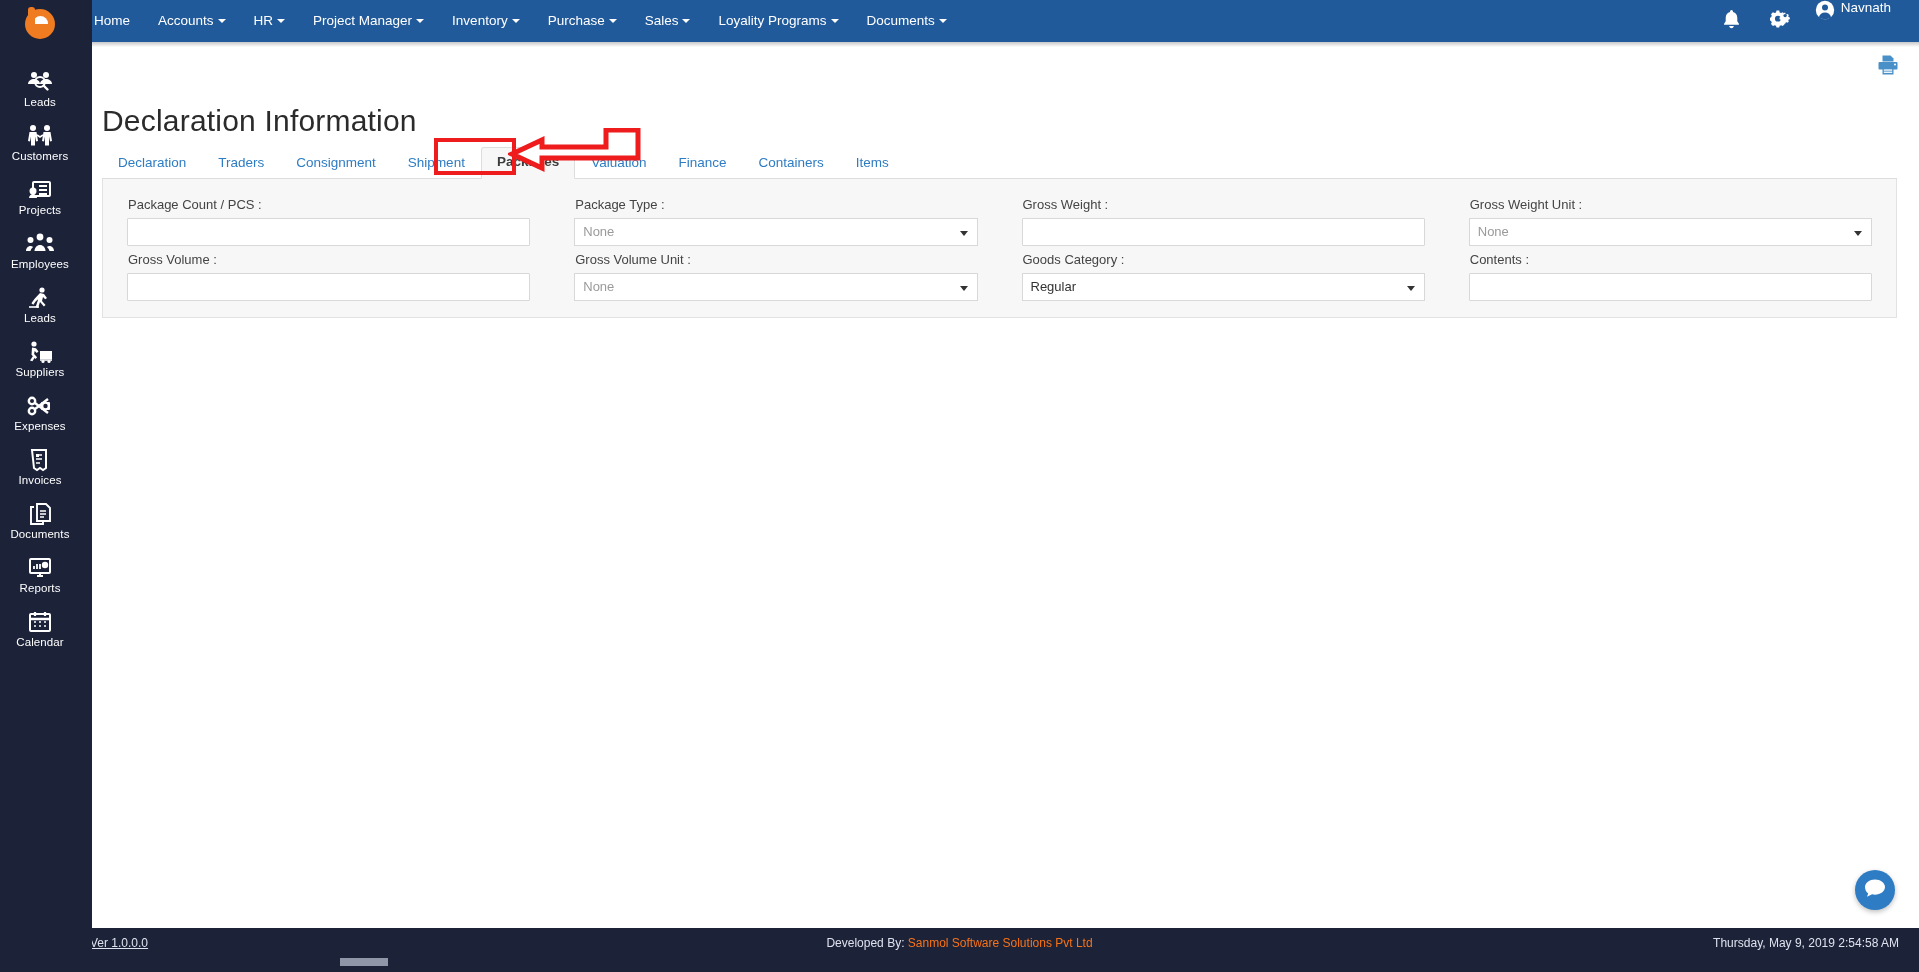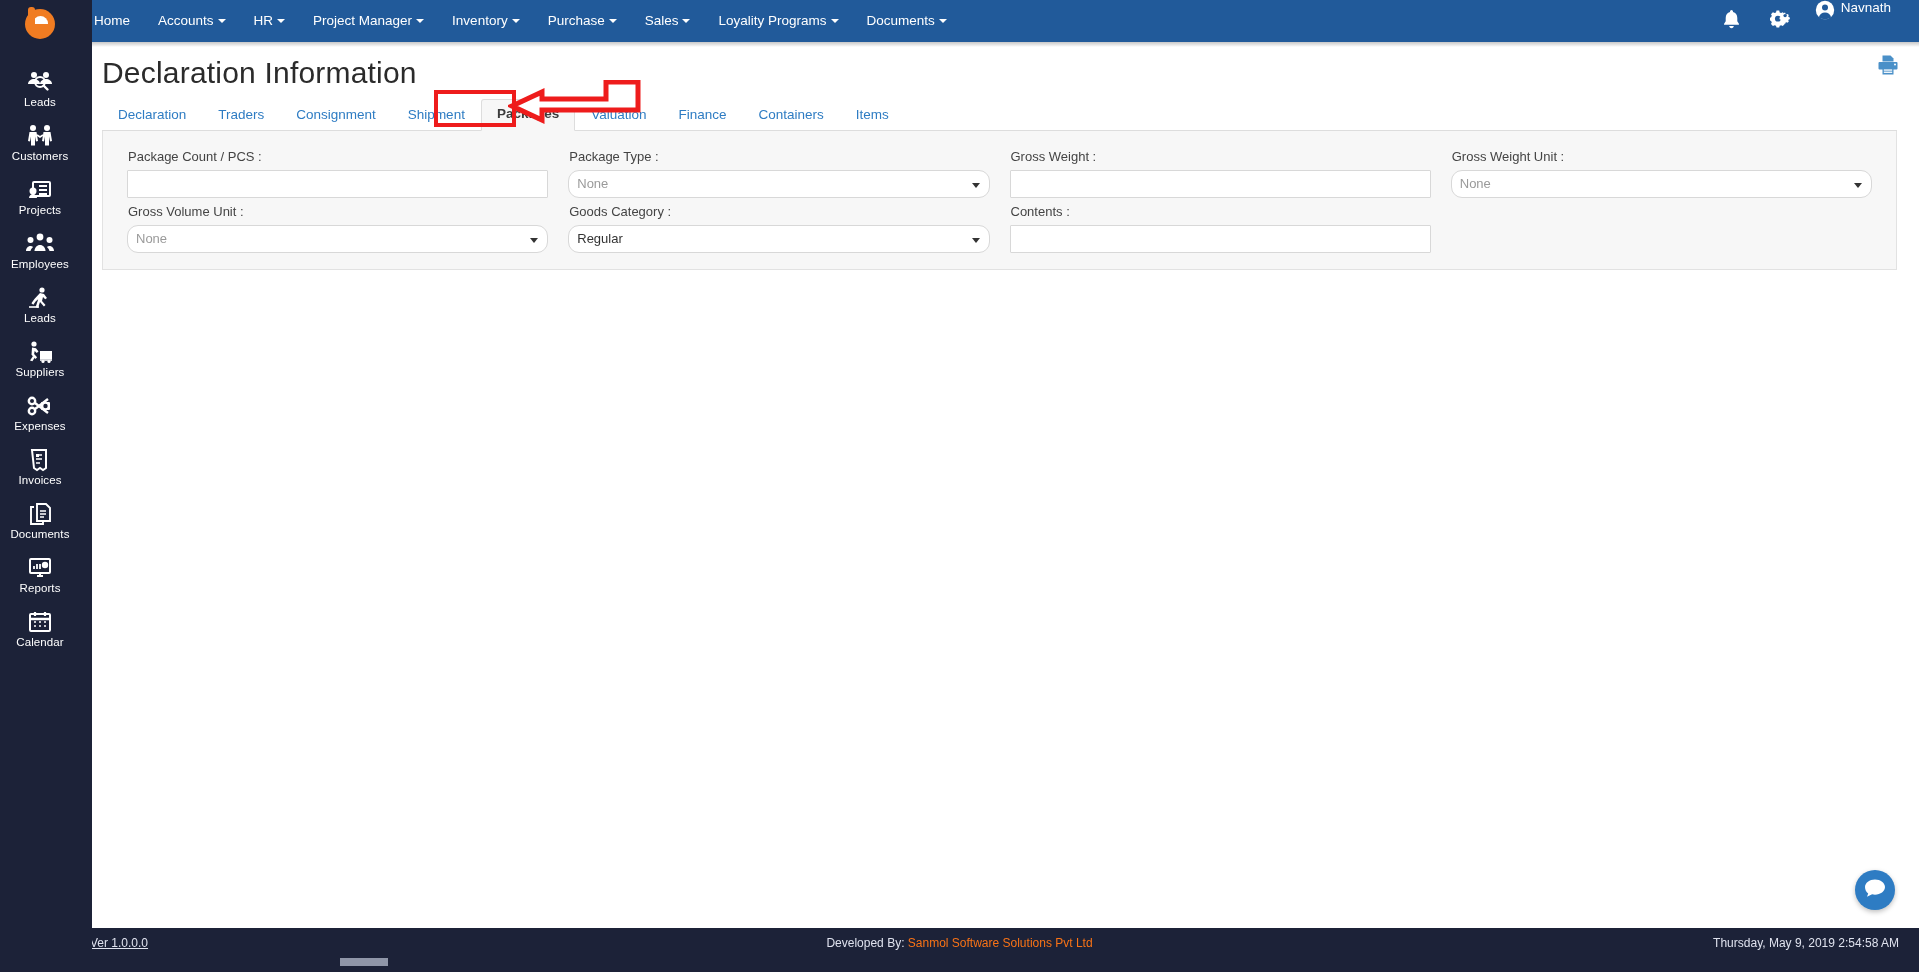--- a/index.html
+++ b/index.html
@@ -144,20 +144,21 @@
   .page-head {
     position: relative;
     padding: 12px 22px 0 22px;
   }
   .page-title {
     font-size: 30px;
     font-weight: normal;
     color: #2b2b2b;
     letter-spacing: .2px;
     line-height: 38px;
+    margin-top: 48px;
   }
   .print-btn {
     position: absolute;
     right: 20px; top: 12px;
     cursor: pointer;
   }
 
   
   .tabs {
     position: relative;
@@ -206,20 +207,21 @@
   .panel {
     margin: 0 22px;
     background: #f7f7f7;
     border: 1px solid #e2e2e2;
     border-top: none;
     padding: 12px 14px 16px 14px;
   }
   .form-row {
     display: flex;
     width: 100%;
+    gap: 24px;
   }
   .form-col {
     width: 25%;
     padding: 0 10px;
   }
   .f-label {
     font-size: 13px;
     color: #444;
     display: block;
     margin: 6px 0 5px 1px;
@@ -236,21 +238,21 @@
     outline: none;
     font-family: "Liberation Sans", sans-serif;
     border-radius: 1px;
   }
   .f-select {
     position: relative;
     width: 100%;
     height: 28px;
     border: 1px solid #d8d8d8;
     background: #ffffff;
-    border-radius: 11px;
+    border-radius: 0;
     cursor: pointer;
   }
   .f-select .val {
     display: block;
     line-height: 26px;
     padding: 0 24px 0 8px;
     font-size: 13px;
     color: #333;
     white-space: nowrap;
     overflow: hidden;
@@ -565,20 +567,24 @@
           <label class="f-label">Gross Weight Unit :</label>
           <div class="f-select placeholder">
             <span class="val">None</span>
             <i class="dd"></i>
           </div>
         </div>
       </div>
 
       <div class="form-row">
         <div class="form-col">
+          <label class="f-label">Gross Volume :</label>
+          <input class="f-input" type="text" value="" style="">
+        </div>
+        <div class="form-col">
           <label class="f-label">Gross Volume Unit :</label>
           <div class="f-select placeholder">
             <span class="val">None</span>
             <i class="dd"></i>
           </div>
         </div>
         <div class="form-col">
           <label class="f-label">Goods Category :</label>
           <div class="f-select">
             <span class="val">Regular</span>

